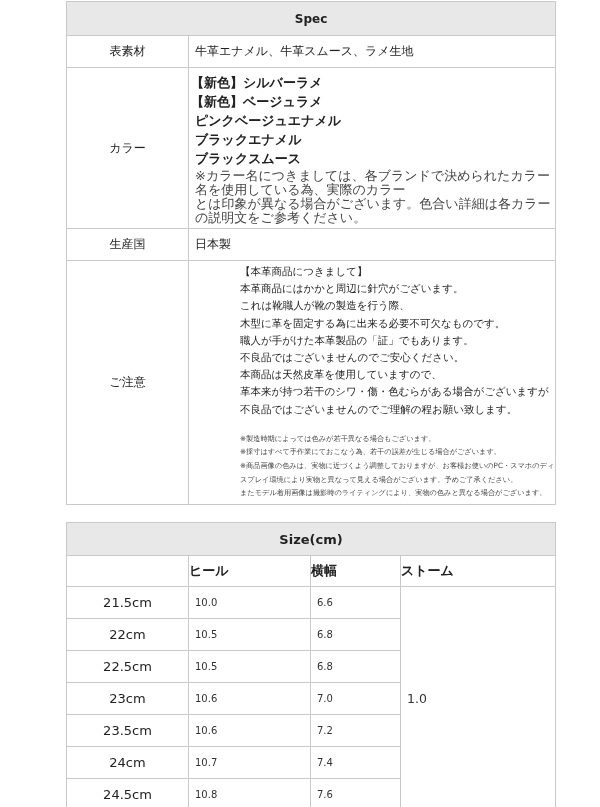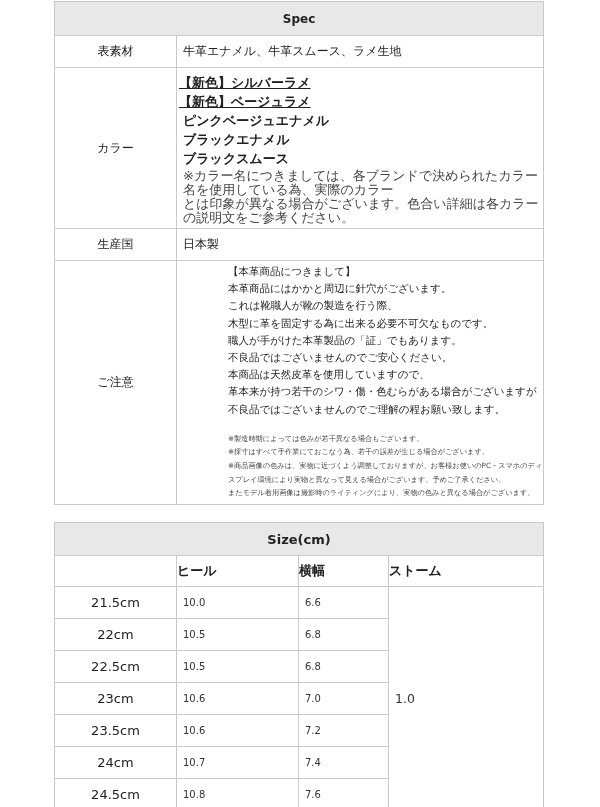--- a/index.html
+++ b/index.html
@@ -1,21 +1,21 @@
 <!DOCTYPE html>
 <html><head>
 <meta charset="utf-8">
 <style>
   html, body { margin: 0; padding: 0; background: #ffffff; }
   body {
     width: 600px; height: 807px; overflow: hidden; position: relative;
     font-family: "DejaVu Sans", "Liberation Sans", sans-serif;
     color: #222222;
   }
-  table { border-collapse: collapse; table-layout: fixed; position: absolute; left: 54px; width: 489px; }
+  table { border-collapse: collapse; table-layout: fixed; position: absolute; left: 66px; width: 489px; }
   td, th { border: 1px solid #c9c9c9; padding: 0; }
   .hdr {
     background: #e8e8e8; font-weight: bold; text-align: center;
     font-size: 12px; color: #222;
   }
   .label {
     font-weight: normal; text-align: center; font-size: 12px; color: #222;
   }
   .val { font-size: 12px; padding-left: 6px; text-align: left; vertical-align: middle; }
 
@@ -23,21 +23,21 @@
   #spec { top: 1px; }
   #spec .r-head td { height: 33px; }
   #spec .r-front td { height: 31px; }
   #spec .r-back td { height: 31px; }
   #spec .r-color td { height: 133px; }
   #spec .r-origin td { height: 31px; }
   #spec .r-care td { height: 239px; }
 
   .color-list { padding: 5px 0 3px 0; line-height: 19px; }
   .color-item { font-weight: bold; font-size: 13px; display: block; }
-  .color-item.bracket { margin-left: -4px; text-decoration: underline; }
+  .color-item.bracket { margin-left: -4px; }
   .small-note { font-size: 13px; line-height: 14px; color: #444; display: block; margin-top: 1px; }
 
   .care-wrap { padding: 2px 4px 4px 0; margin-left: 45px; }
   .care-line { display: block; font-size: 10.5px; line-height: 17.2px; color: #222; }
   .care-gap { height: 14px; }
   .note-line { display: block; font-size: 7.2px; line-height: 13.6px; color: #444; white-space: nowrap; }
 
   
   #size { top: 522px; }
   #size .r-head td { height: 32px; font-size: 13px; }

